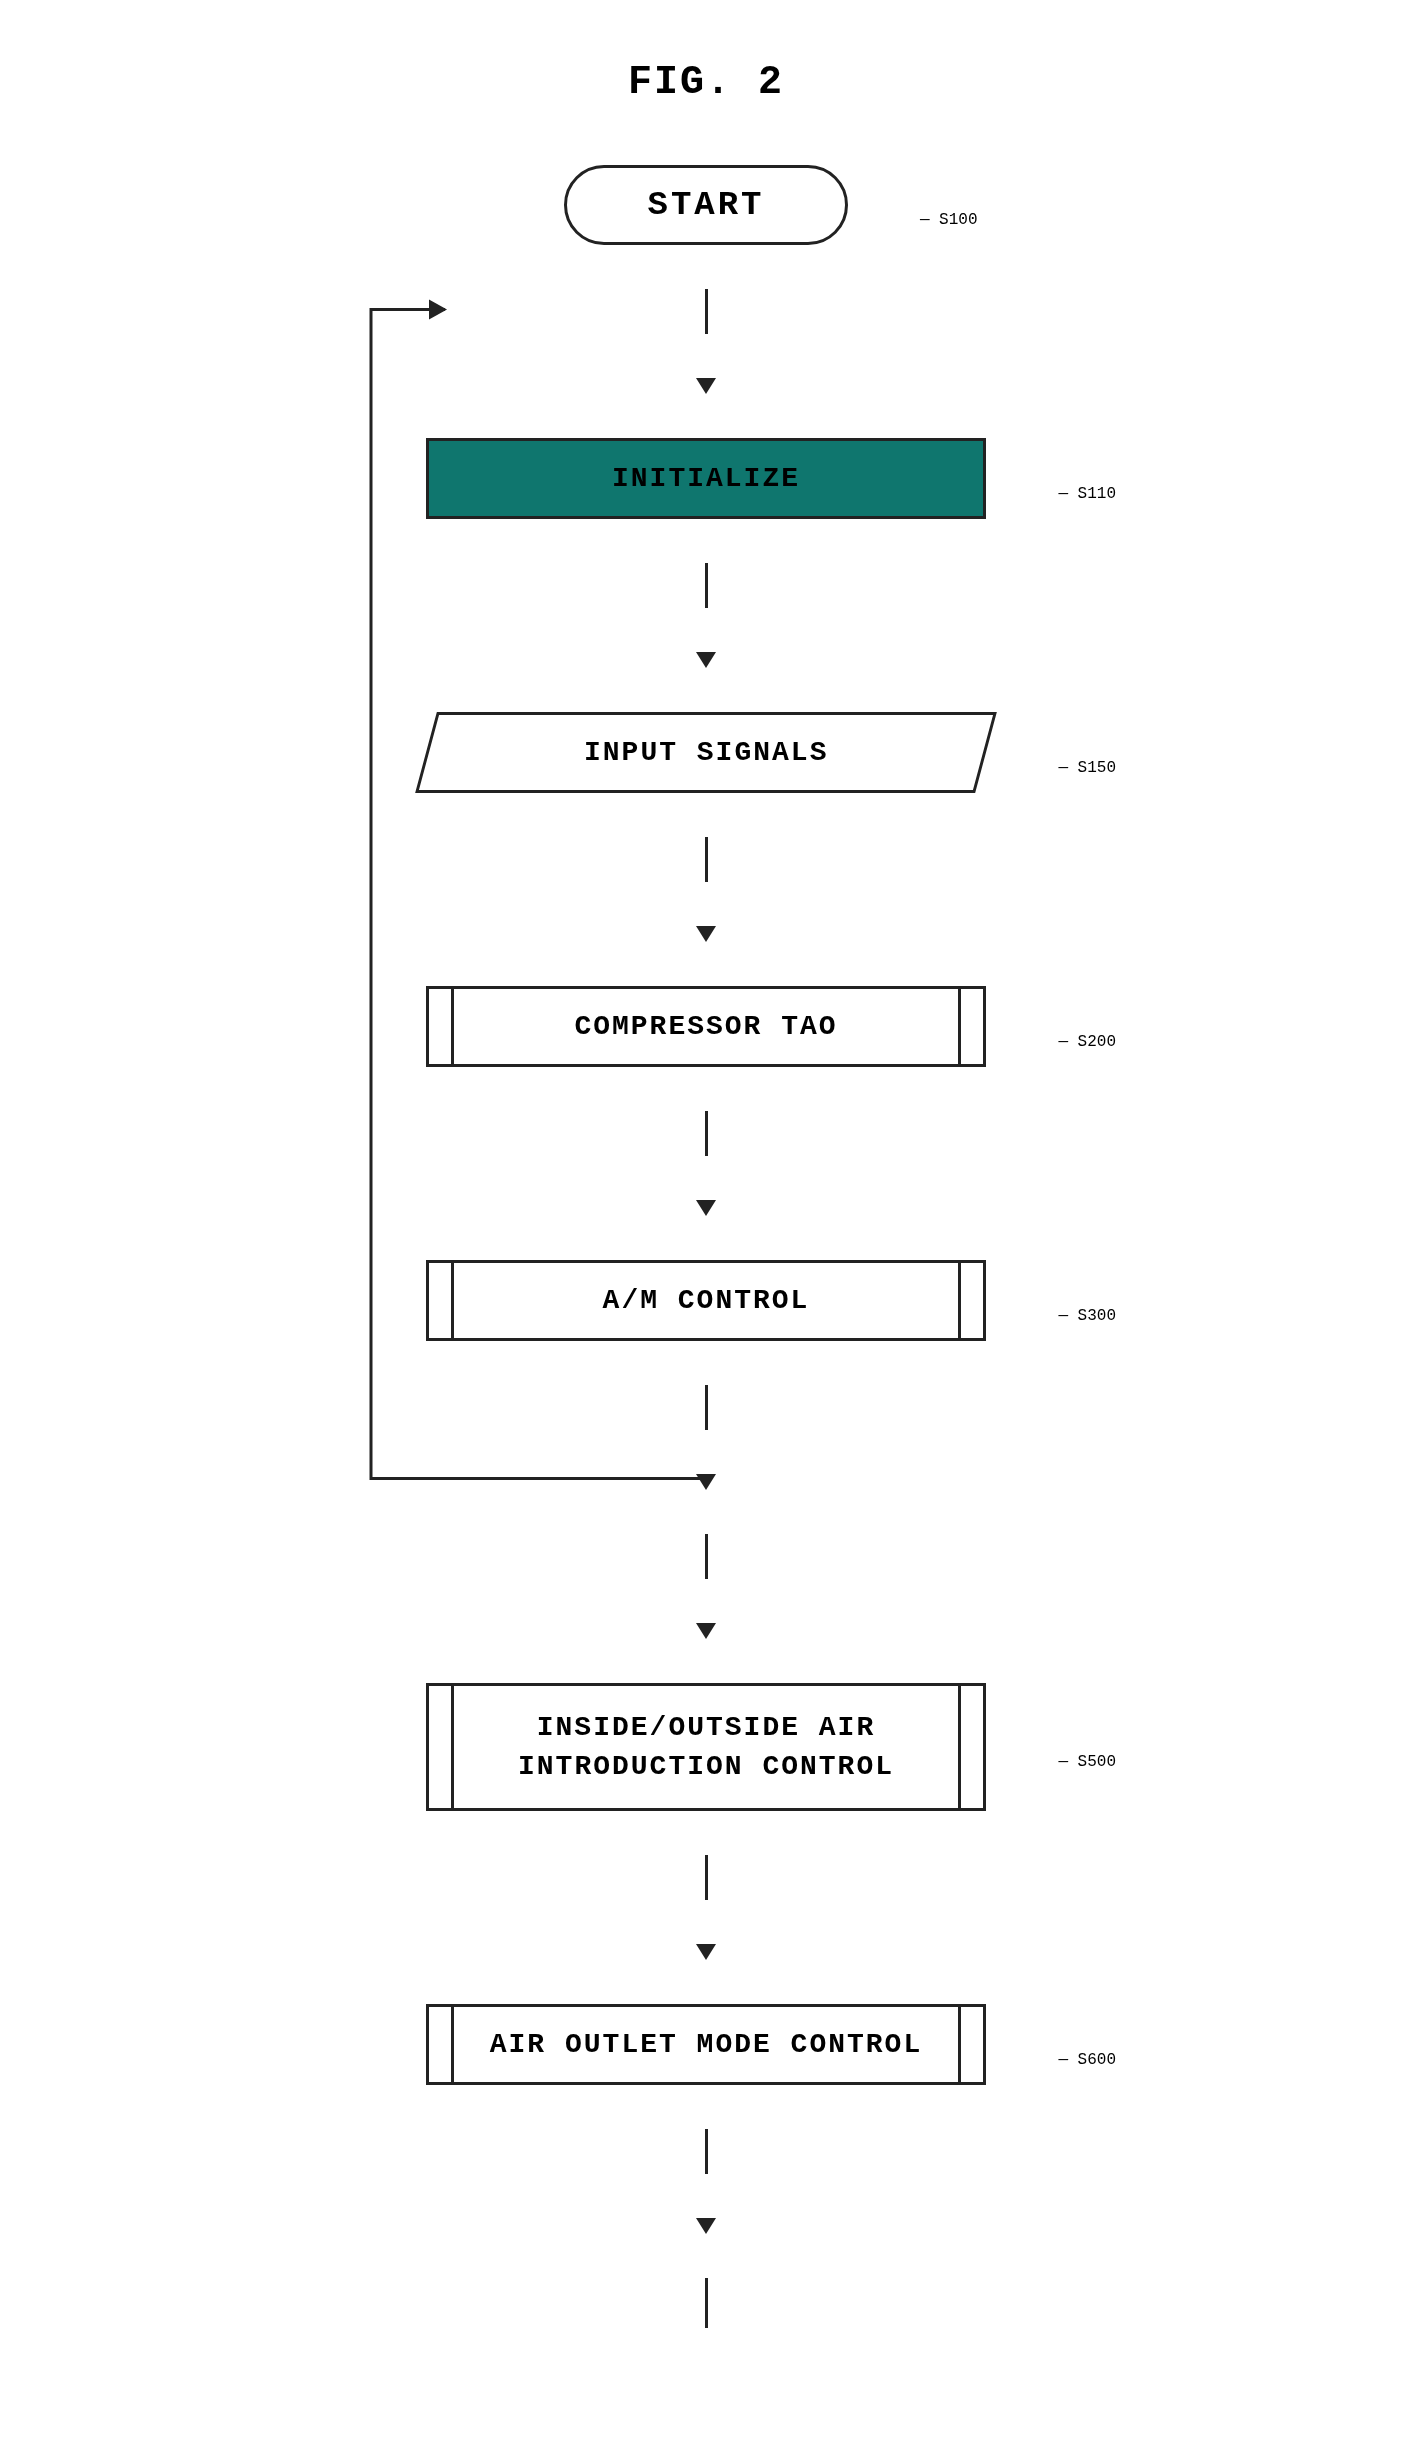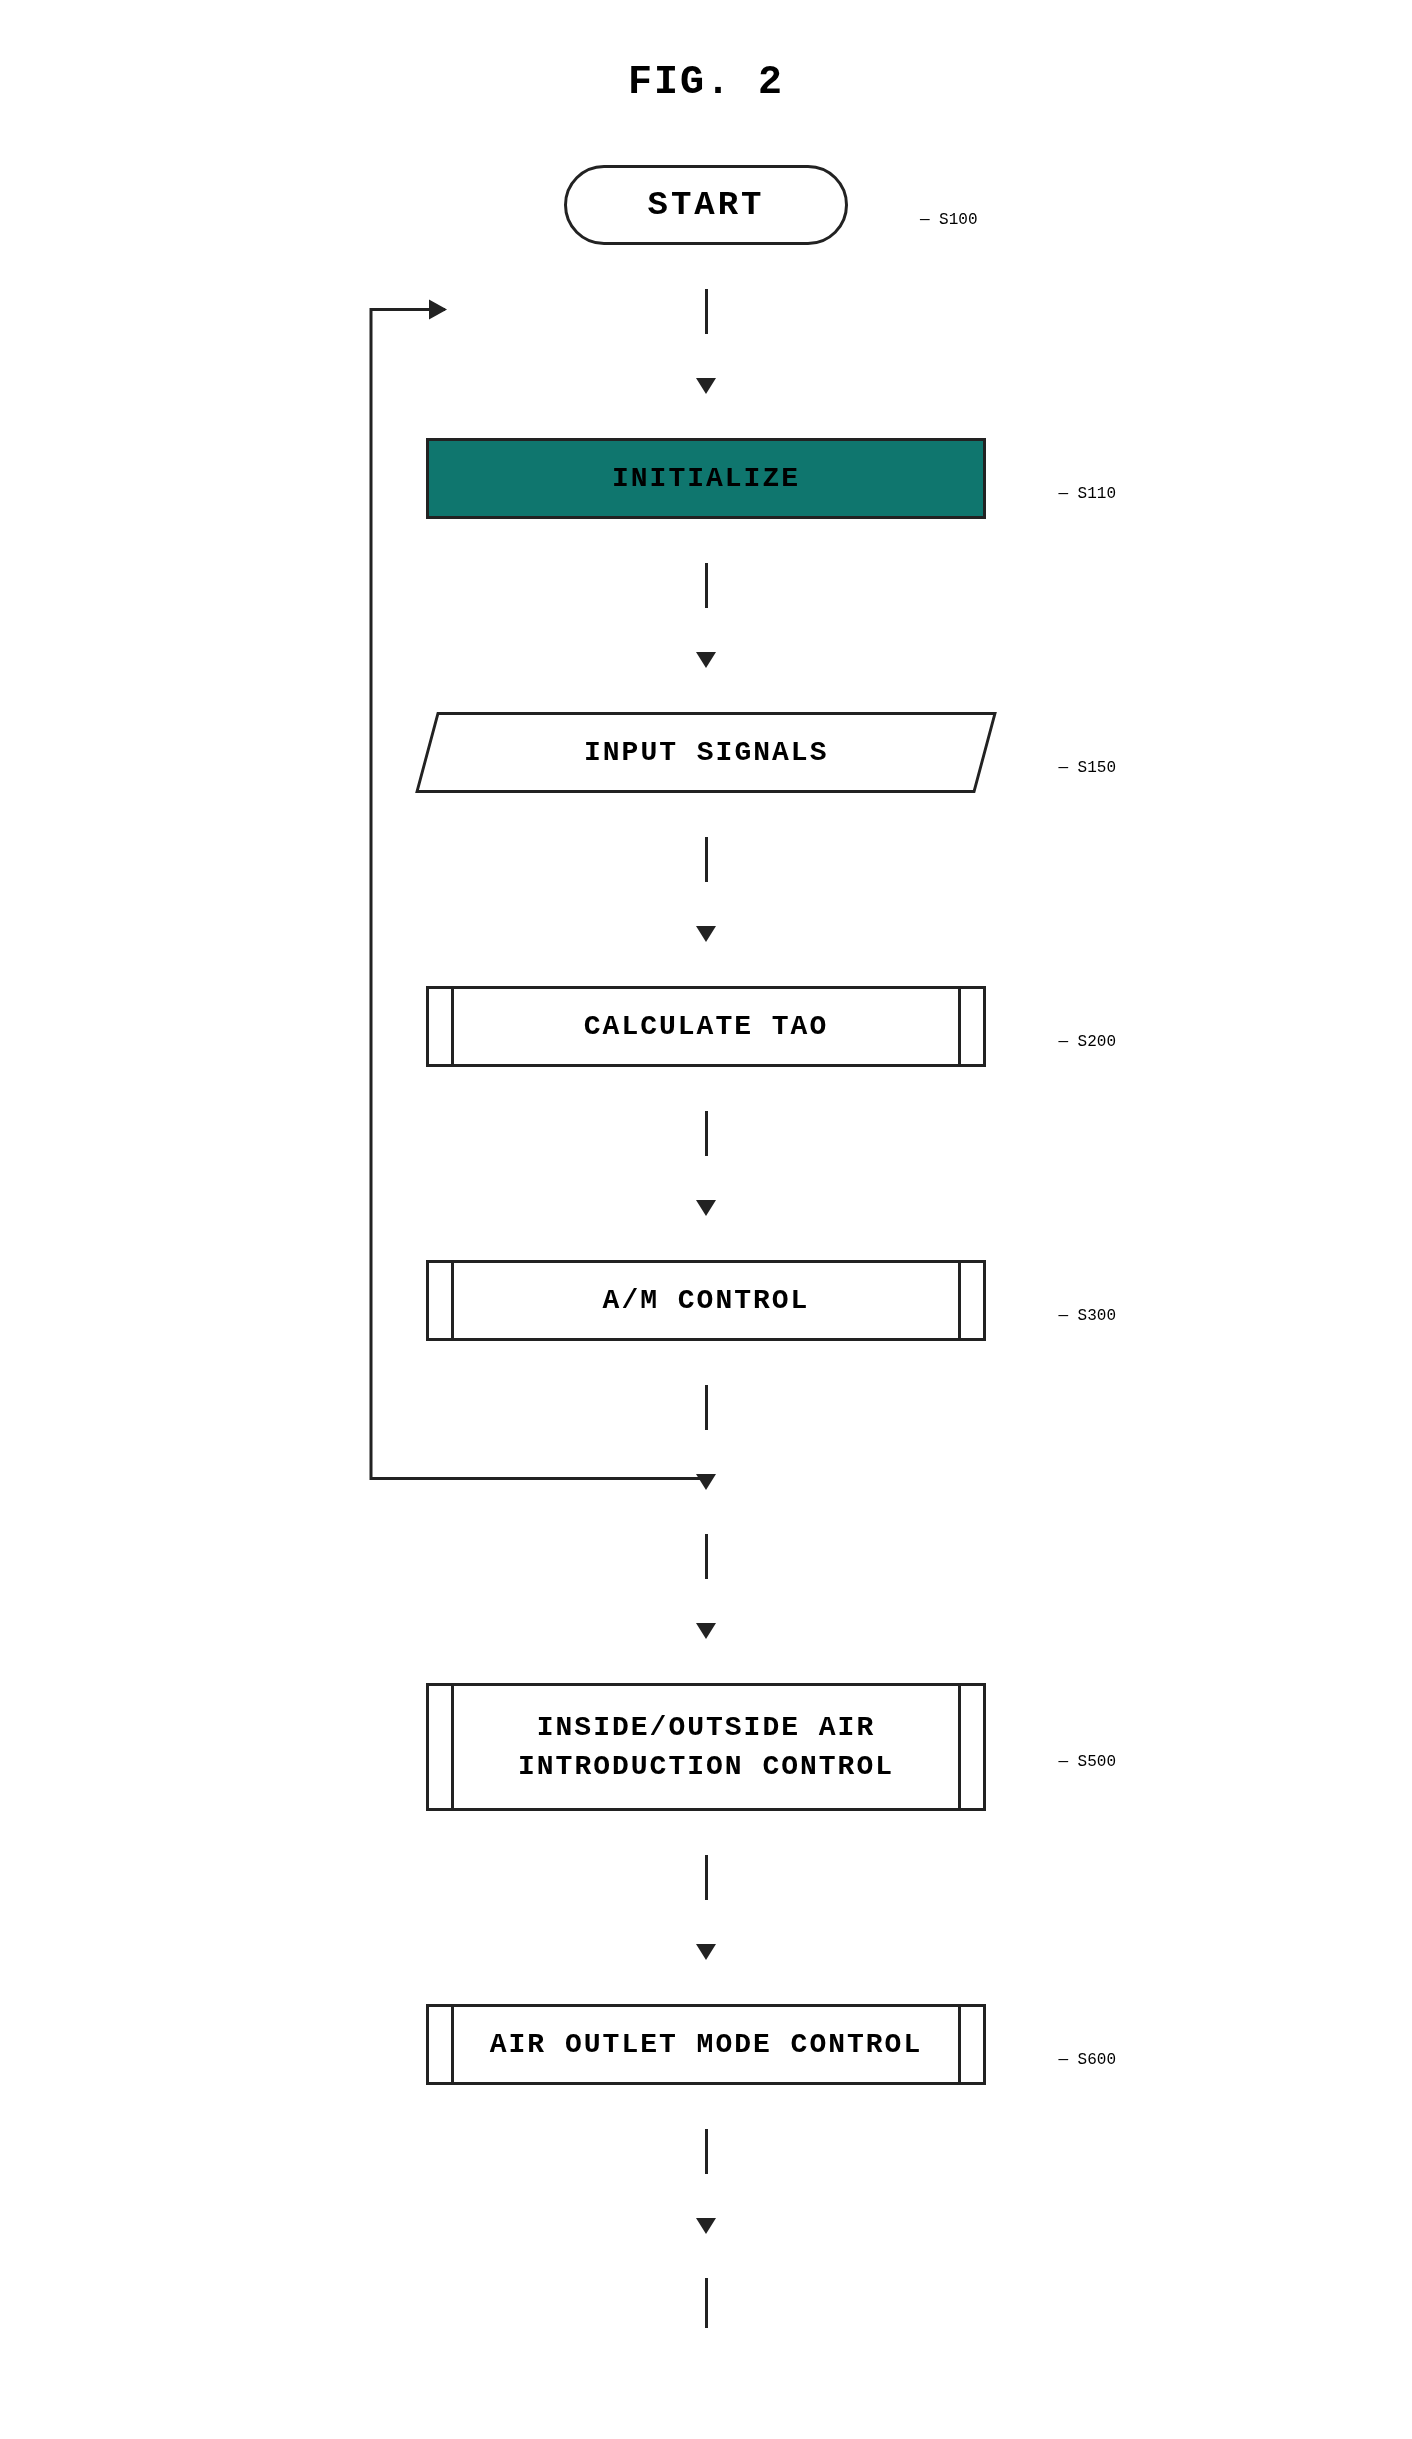--- a/index.html
+++ b/index.html
@@ -208,21 +208,21 @@
       </div>
     </div>
     <div class="step-label">S150</div>
   </div>
 
   <div class="connector connector-medium"></div>
   <div class="arrow-down"></div>
 
   <div class="node-wrapper">
     <div class="node-process-double">
-      <span>CALCULATE TAO</span>
+      <span>COMPRESSOR TAO</span>
     </div>
     <div class="step-label">S200</div>
   </div>
 
   <div class="connector connector-medium"></div>
   <div class="arrow-down"></div>
 
   <div class="node-wrapper">
     <div class="node-process-double">
       <span>A/M CONTROL</span>

